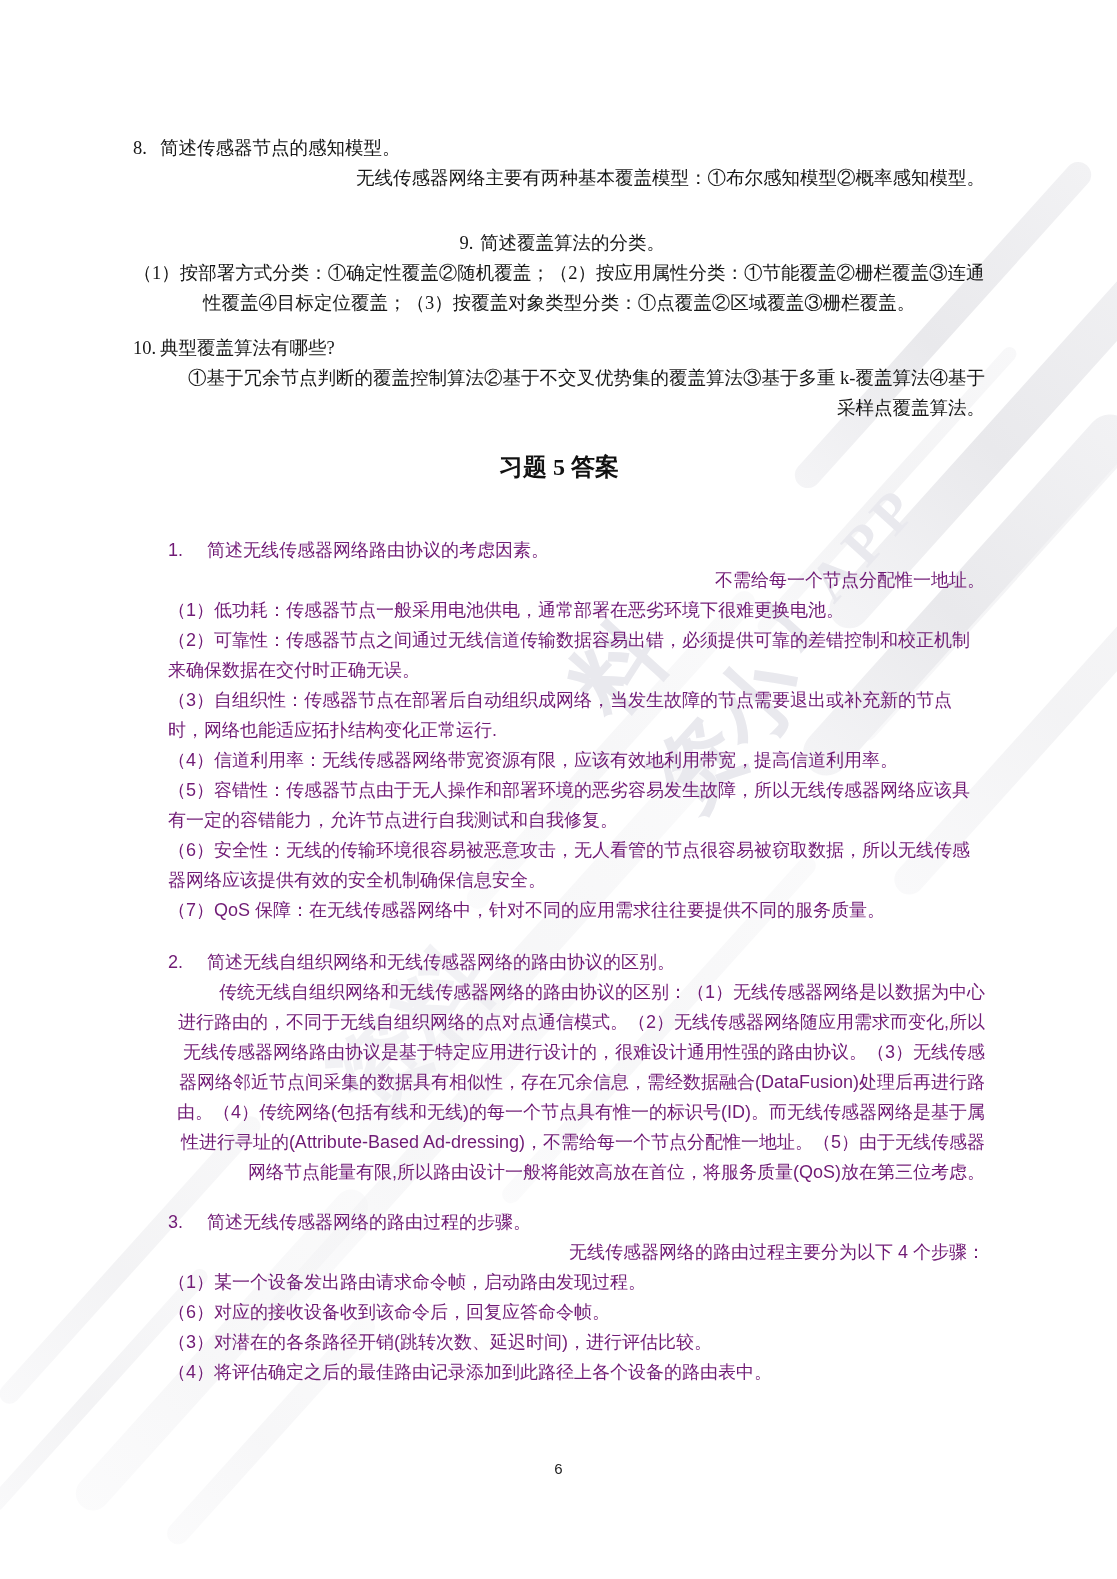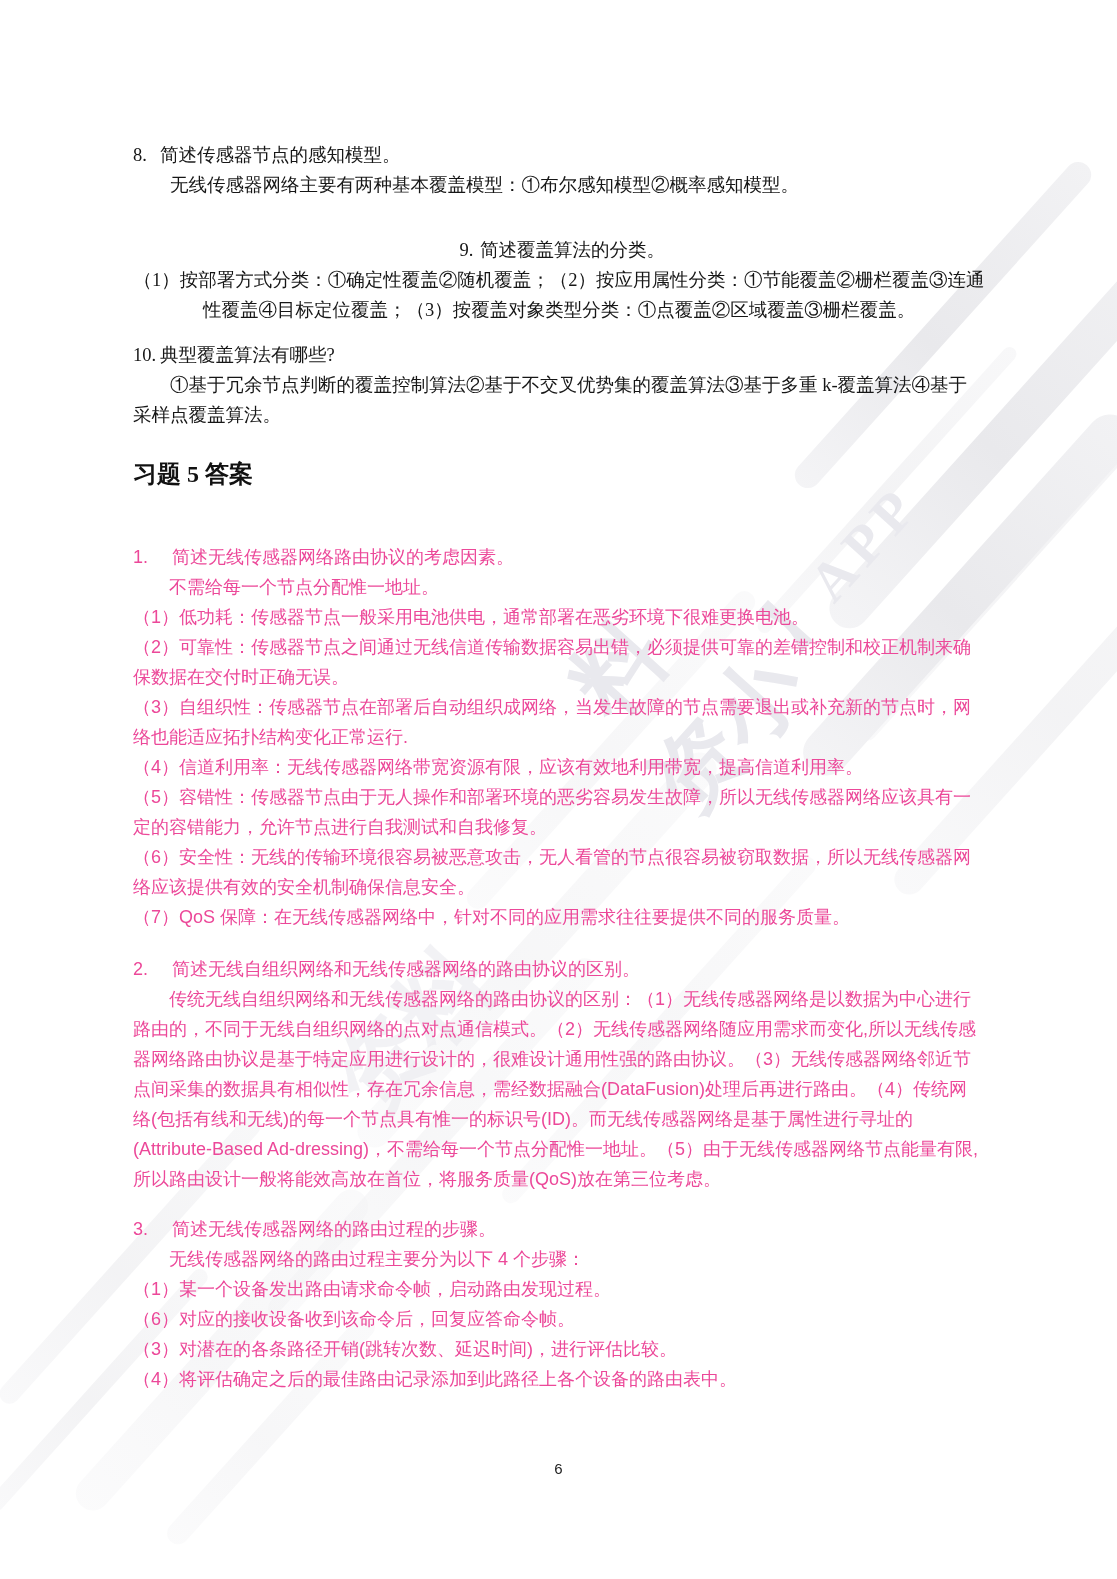--- a/index.html
+++ b/index.html
@@ -11,33 +11,33 @@
   .streak{position:absolute;border-radius:30px;
           background:linear-gradient(180deg,#f2f2f4 0%,#e9e9ec 55%,#f4f4f6 100%);
           transform:rotate(42deg);transform-origin:center;}
   .streak.soft{opacity:.55;}
   .streak.faint{opacity:.38;}
   .wmtext{position:absolute;color:#e9e9ee;font-weight:bold;
           font-family:"Liberation Serif","DejaVu Serif",serif;
           transform:rotate(-48deg);white-space:nowrap;line-height:1;}
 
   
-  .content{position:absolute;left:133px;top:140px;width:852px;z-index:1;}
+  .content{position:absolute;left:133px;top:133px;width:852px;z-index:1;}
   .serif{font-family:"Liberation Serif","DejaVu Serif",serif;font-size:18.5px;color:#161616;}
-  .sans {font-family:"Liberation Sans","DejaVu Sans",sans-serif;font-size:18px;color:#ec4899;}
+  .sans {font-family:"Liberation Sans","DejaVu Sans",sans-serif;font-size:18px;color:#701a75;margin-left:35px;}
   .content p{margin:0;line-height:30px;}
 
   .qline .qnum{display:inline-block;min-width:27px;}
   .sans .qline .qnum{min-width:39px;}
-  .indent2{text-indent:2em;}
+  .indent2{text-indent:2em;text-align:right;}
   .block-indent{margin-left:36px;}
 
   #q9 {margin-top:35px;text-align:center;}
   #q10{margin-top:15px;}
-  h1.doc-title{margin:26px 0 0 0;text-align:left;font-size:24px;line-height:36px;
+  h1.doc-title{margin:26px 0 0 0;text-align:center;font-size:24px;line-height:36px;
                font-weight:bold;color:#111;
                font-family:"Liberation Serif","DejaVu Serif",serif;}
   #q1 {margin-top:50px;}
   #q2 {margin-top:22px;}
   #q3 {margin-top:20px;}
 
   .page-number{position:absolute;left:0;right:0;top:1460px;text-align:center;
                font-size:15px;color:#222;z-index:1;}
 </style>
 </head>

